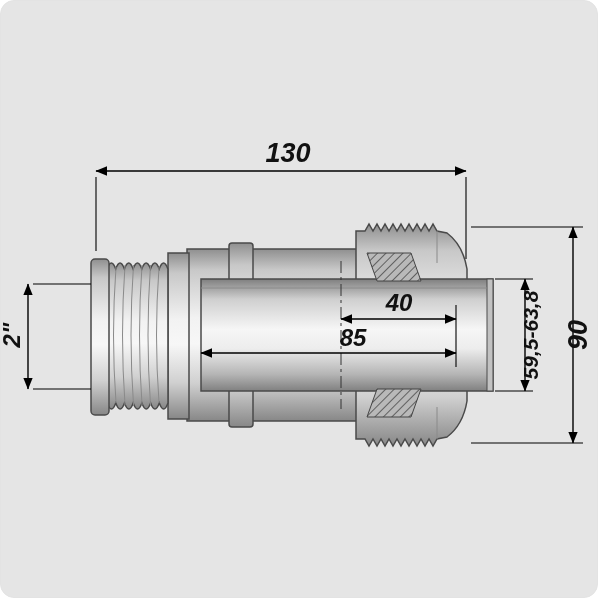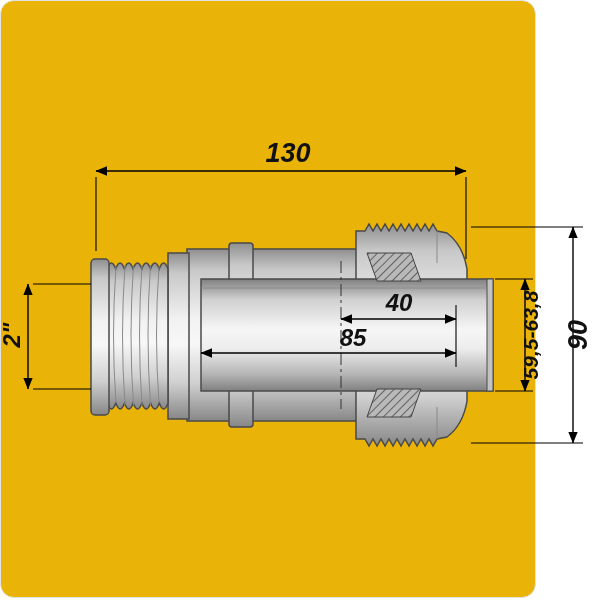--- a/index.html
+++ b/index.html
@@ -1,20 +1,20 @@
 <!DOCTYPE html>
 <html><head>
 <meta charset="utf-8">
 <style>
   html,body{margin:0;padding:0;background:#fff;}
   .frame{
-    width:536px;height:598px;
+    width:598px;height:598px;
     border:1px solid #e3e3e3;border-radius:14px;
     box-sizing:border-box;
-    background:#eab308;
+    background:#e5e5e5;
     position:relative;
     font-family:"Liberation Sans", sans-serif;
   }
   svg{display:block;}
   .dim-line{stroke:#000;stroke-width:1.4;fill:none;}
   .ext-line{stroke:#000;stroke-width:1.1;fill:none;}
   .center-line{stroke:#333;stroke-width:1;fill:none;stroke-dasharray:12 4 3 4;}
   .part-stroke{stroke:#4a4a4a;stroke-width:1.5;}
   .detail-stroke{stroke:#8a8a8a;stroke-width:1;fill:none;}
   .dim-text{font-family:"Liberation Sans", sans-serif;font-style:italic;font-weight:700;fill:#111;text-anchor:middle;}

